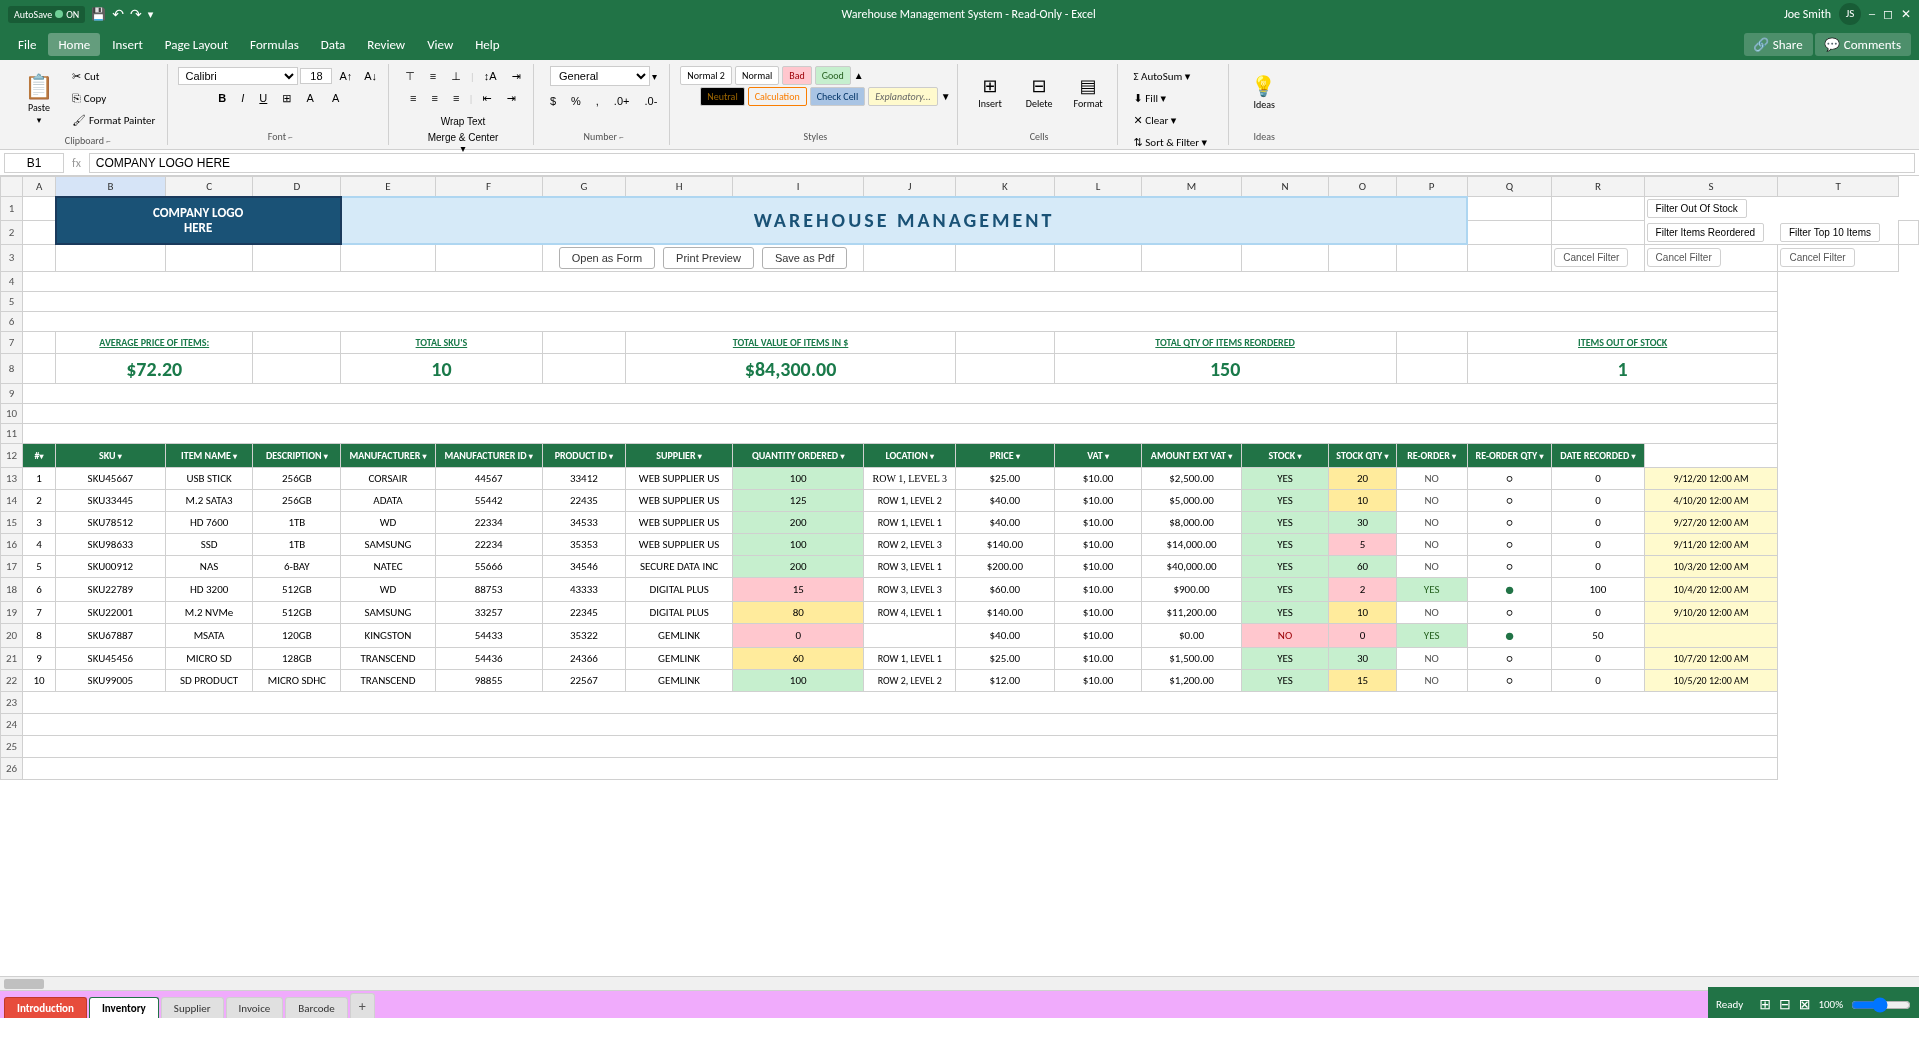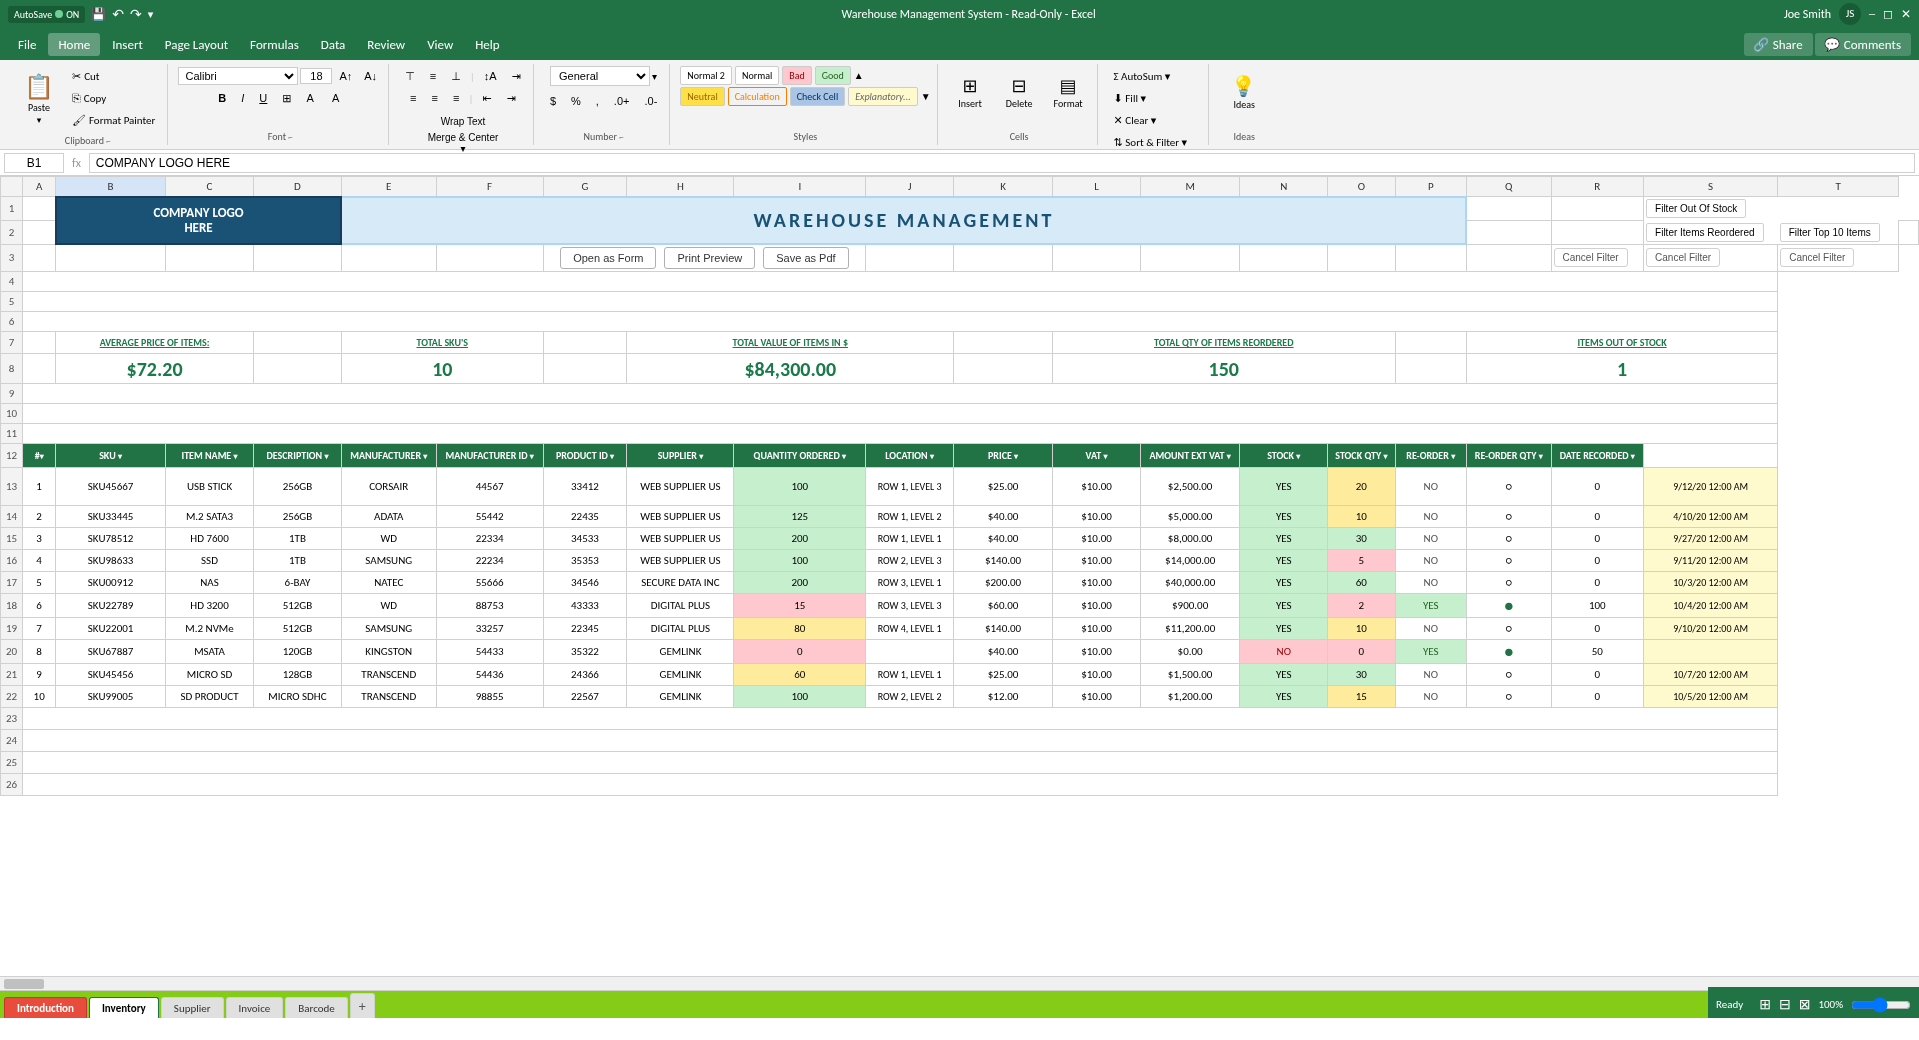--- a/index.html
+++ b/index.html
@@ -101,21 +101,21 @@
       font-size: 10px;
       border: 1px solid #ccc;
       cursor: pointer;
       text-align: center;
       border-radius: 2px;
     }
     .style-normal2 { background: #fff; color: #000; border-color: #ccc; }
     .style-normal { background: #fff; color: #000; border-color: #ccc; }
     .style-bad { background: #ffc7ce; color: #9c0006; }
     .style-good { background: #c6efce; color: #276221; }
-    .style-neutral { background: #fde047; color: #9c6500; }
+    .style-neutral { background: #000000; color: #9c6500; margin-left: 20px; }
     .style-calculation { background: #f2f2f2; color: #fa7d00; border-color: #fa7d00; }
     .style-check { background: #a9c4e4; color: #003366; }
     .style-explanatory { background: #fffacd; color: #666; font-style: italic; }
 
     
     .formula-bar {
       display: flex;
       align-items: center;
       height: 26px;
       border-bottom: 1px solid #d0d0d0;
@@ -628,32 +628,32 @@
           <td class="tbl-header">VAT <span style="font-size:8px;">▾</span></td>
           <td class="tbl-header">AMOUNT EXT VAT <span style="font-size:8px;">▾</span></td>
           <td class="tbl-header">STOCK <span style="font-size:8px;">▾</span></td>
           <td class="tbl-header">STOCK QTY <span style="font-size:8px;">▾</span></td>
           <td class="tbl-header">RE-ORDER <span style="font-size:8px;">▾</span></td>
           <td class="tbl-header">RE-ORDER QTY <span style="font-size:8px;">▾</span></td>
           <td class="tbl-header">DATE RECORDED <span style="font-size:8px;">▾</span></td>
           <td></td>
         </tr>
 
-        <tr style="height:38px;">
+        <tr style="height:22px;">
           <td class="row-header">13</td>
           <td style="text-align:center;">1</td>
           <td style="text-align:center;">SKU45667</td>
           <td style="text-align:center;">USB STICK</td>
           <td style="text-align:center;">256GB</td>
           <td style="text-align:center;">CORSAIR</td>
           <td style="text-align:center;">44567</td>
           <td style="text-align:center;">33412</td>
           <td style="text-align:center;">WEB SUPPLIER US</td>
           <td class="qty-green">100</td>
-          <td style="text-align:center;font-size:10px;">ROW 1, LEVEL 3</td>
+          <td style="text-align:center;font-size:10px;font-family:Liberation Serif, serif;">ROW 1, LEVEL 3</td>
           <td style="text-align:center;">$25.00</td>
           <td style="text-align:center;">$10.00</td>
           <td style="text-align:center;">$2,500.00</td>
           <td class="stock-green">YES</td>
           <td class="stock-yellow">20</td>
           <td class="reorder-no">NO</td>
           <td class="dot-empty">○</td>
           <td style="text-align:center;">0</td>
           <td style="text-align:center;font-size:10px;background:#fffacd;">9/12/20 12:00 AM</td>
         </tr>
@@ -874,21 +874,21 @@
         </tr>
       </tbody>
     </table>
   </div>
 
   <div class="scroll-track">
     <div style="width:40px;height:10px;background:#c0c0c0;border-radius:2px;margin-left:4px;"></div>
   </div>
 </div>
 
-<div style="display:flex;align-items:center;background:#84cc16;border-top:1px solid #d0d0d0;height:28px;">
+<div style="display:flex;align-items:center;background:#f0abfc;border-top:1px solid #d0d0d0;height:28px;">
   <div style="display:flex;align-items:flex-end;flex:1;height:28px;padding-left:4px;gap:2px;">
     <div style="background:#e74c3c;color:white;font-weight:bold;padding:4px 12px;border-radius:3px 3px 0 0;font-size:11px;border:1px solid #c0392b;border-bottom:none;cursor:pointer;">Introduction</div>
     <div style="background:white;color:#000;font-weight:bold;padding:4px 12px;border-radius:3px 3px 0 0;font-size:11px;border:1px solid #217346;border-bottom:none;cursor:pointer;">Inventory</div>
     <div style="background:#e0e0e0;color:#333;padding:4px 12px;border-radius:3px 3px 0 0;font-size:11px;border:1px solid #d0d0d0;border-bottom:none;cursor:pointer;">Supplier</div>
     <div style="background:#e0e0e0;color:#333;padding:4px 12px;border-radius:3px 3px 0 0;font-size:11px;border:1px solid #d0d0d0;border-bottom:none;cursor:pointer;">Invoice</div>
     <div style="background:#e0e0e0;color:#333;padding:4px 12px;border-radius:3px 3px 0 0;font-size:11px;border:1px solid #d0d0d0;border-bottom:none;cursor:pointer;">Barcode</div>
     <div style="background:#e0e0e0;color:#555;padding:4px 8px;border-radius:3px 3px 0 0;font-size:14px;border:1px solid #d0d0d0;border-bottom:none;cursor:pointer;">+</div>
   </div>
 
   <div style="display:flex;align-items:center;background:#217346;color:white;height:36px;padding:0 8px;gap:8px;min-width:200px;">

